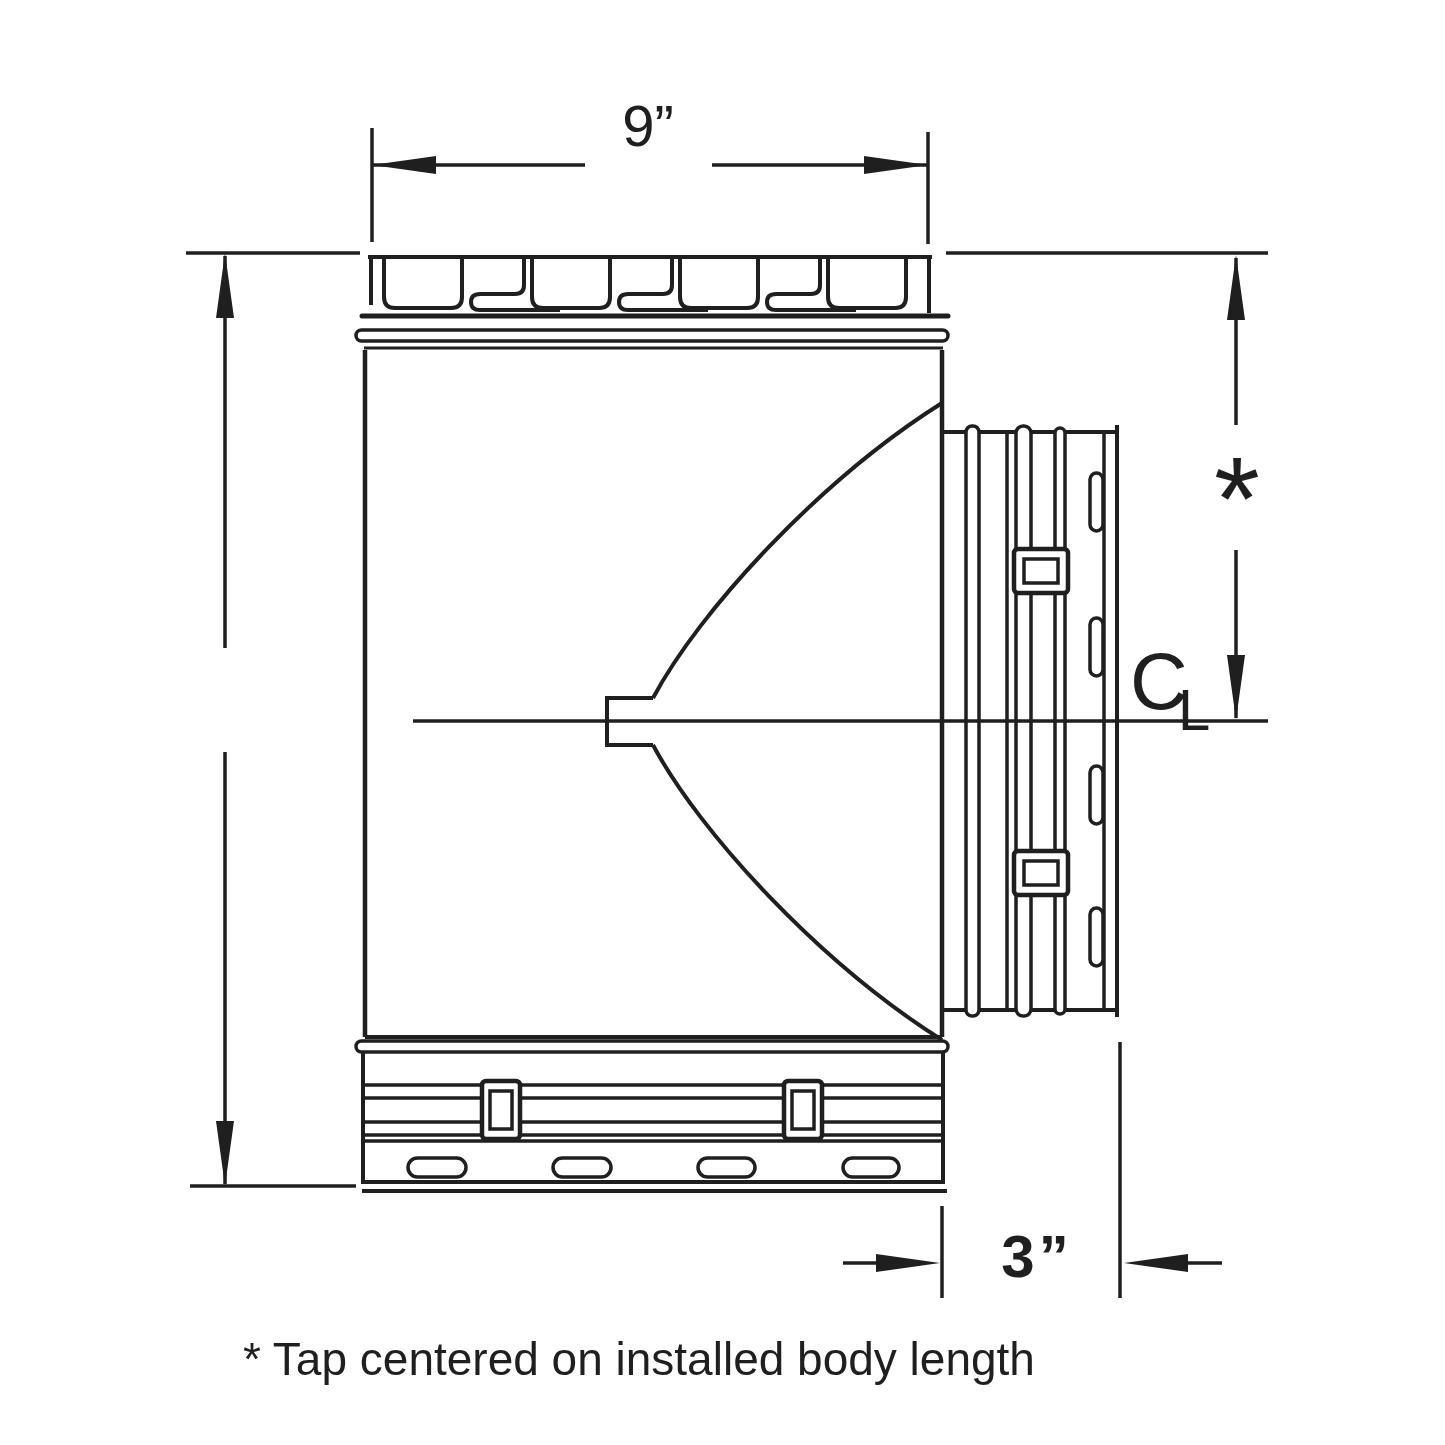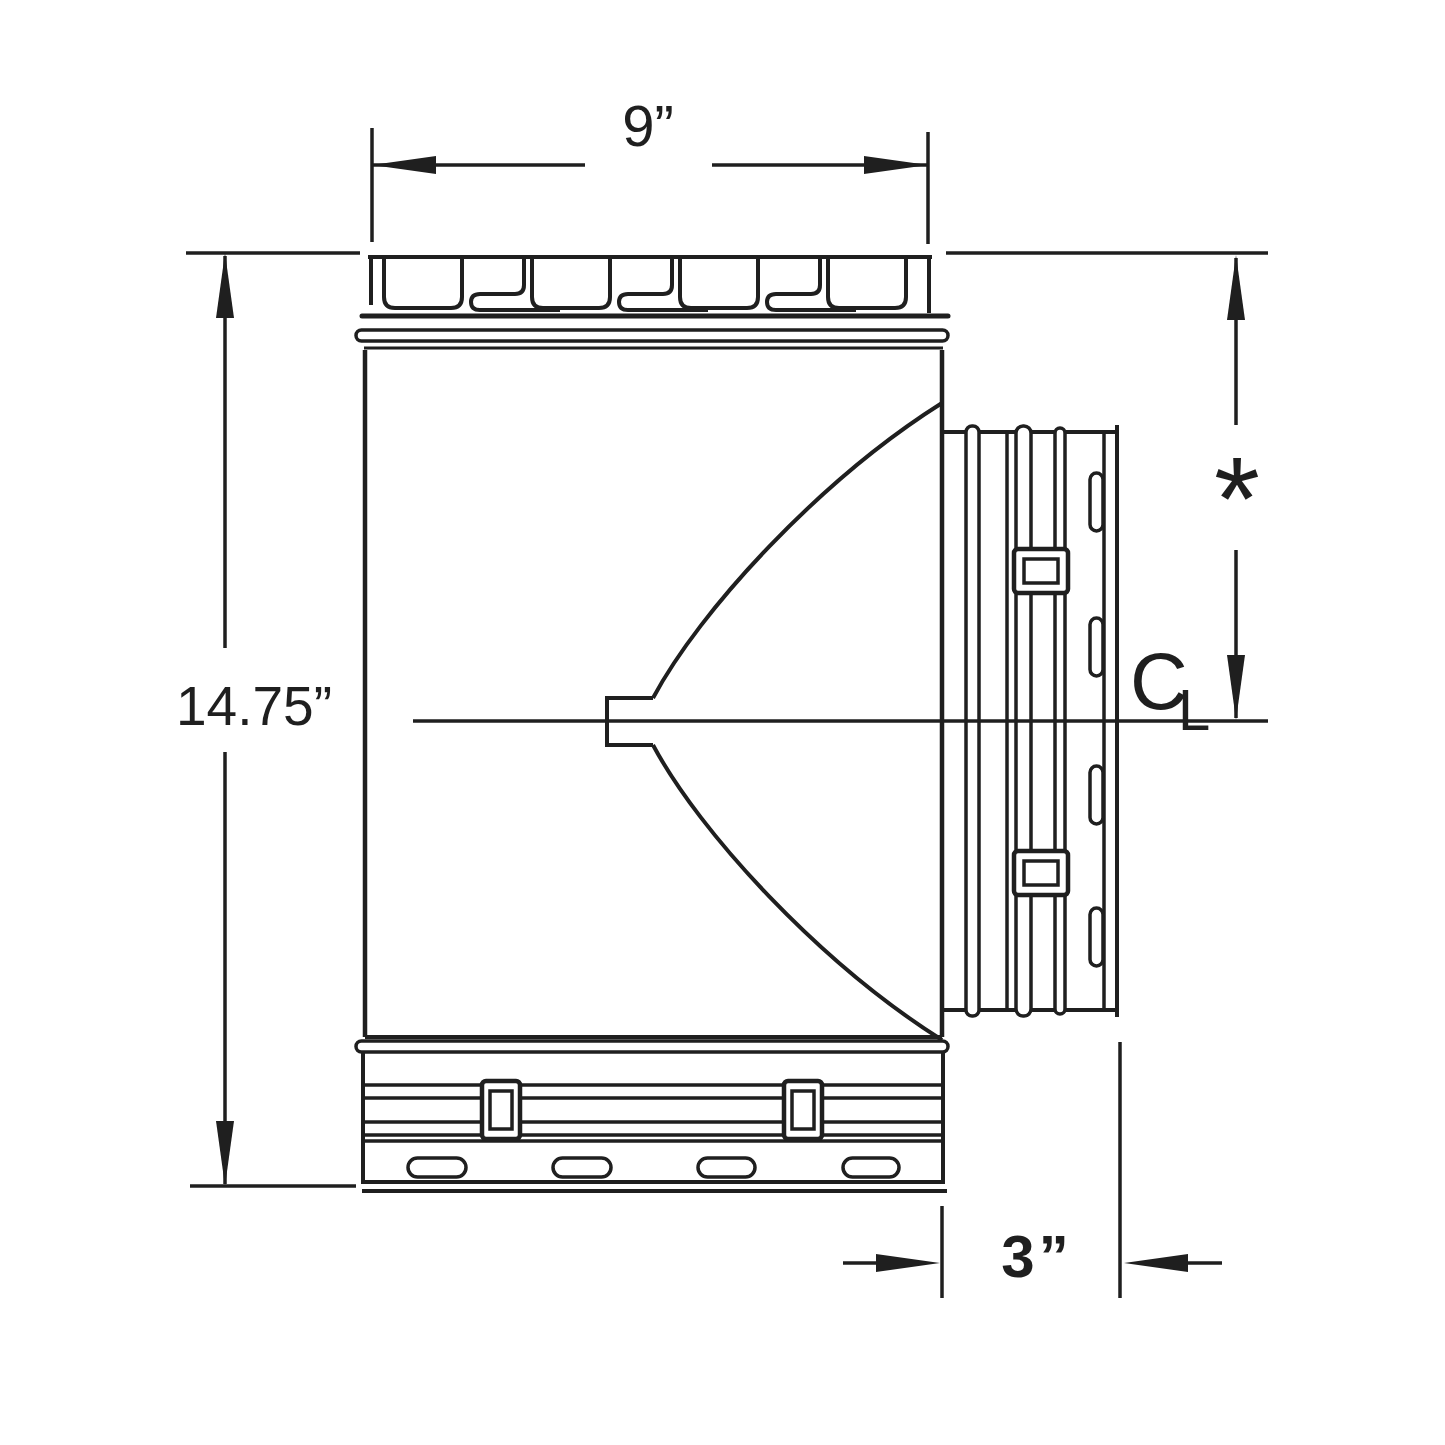--- a/index.html
+++ b/index.html
@@ -138,22 +138,22 @@
       <path class="ln" stroke-width="3.5" d="M1120,1042 V1298"></path>
       <path class="ln" stroke-width="3.5" d="M843,1263 H880"></path>
       <path class="ln" stroke-width="3.5" d="M1186,1263 H1222"></path>
       <polygon class="fl" points="940,1263 876,1254 876,1272"></polygon>
       <polygon class="fl" points="1124,1263 1188,1254 1188,1272"></polygon>
     </g>
   </svg>
 
   <div class="label dim-9">9”</div>
 
-  <div class="label dim-1475">14.75”</div>
 
   <div class="label dim-star">*</div>
 
   <div class="label cl-c">C</div>
   <div class="label cl-l">L</div>
 
   <div class="label dim-3">3”</div>
 
+  <div class="label footnote">* Tap centered on installed body length</div>
 </div>
 
 </body></html>

